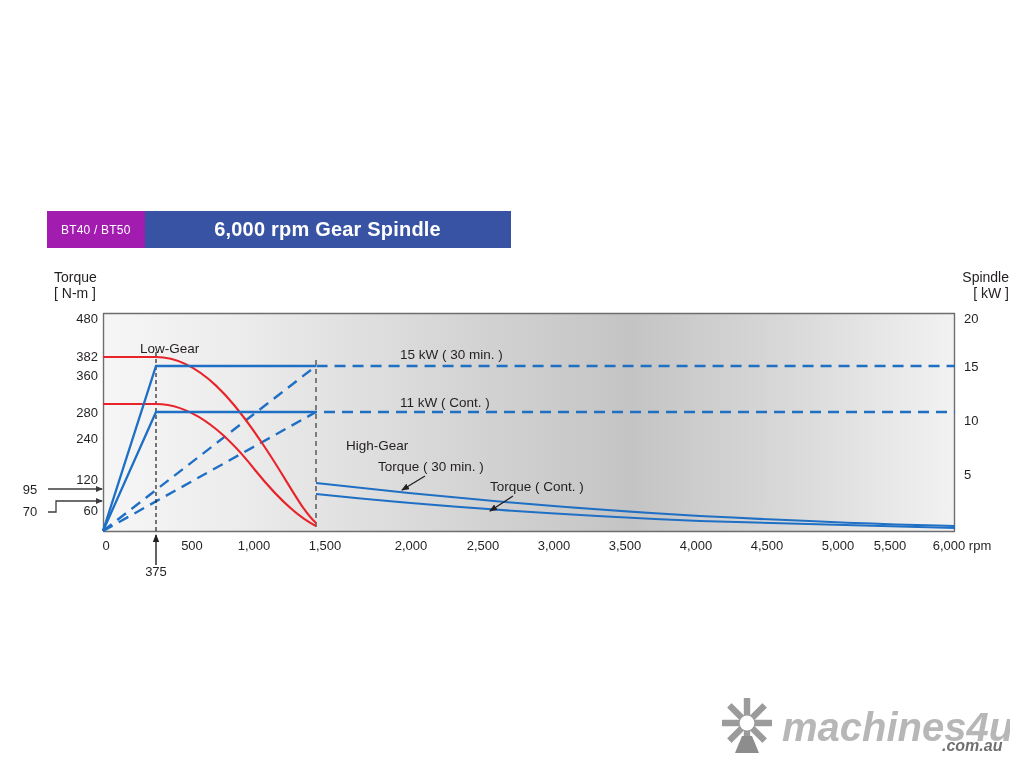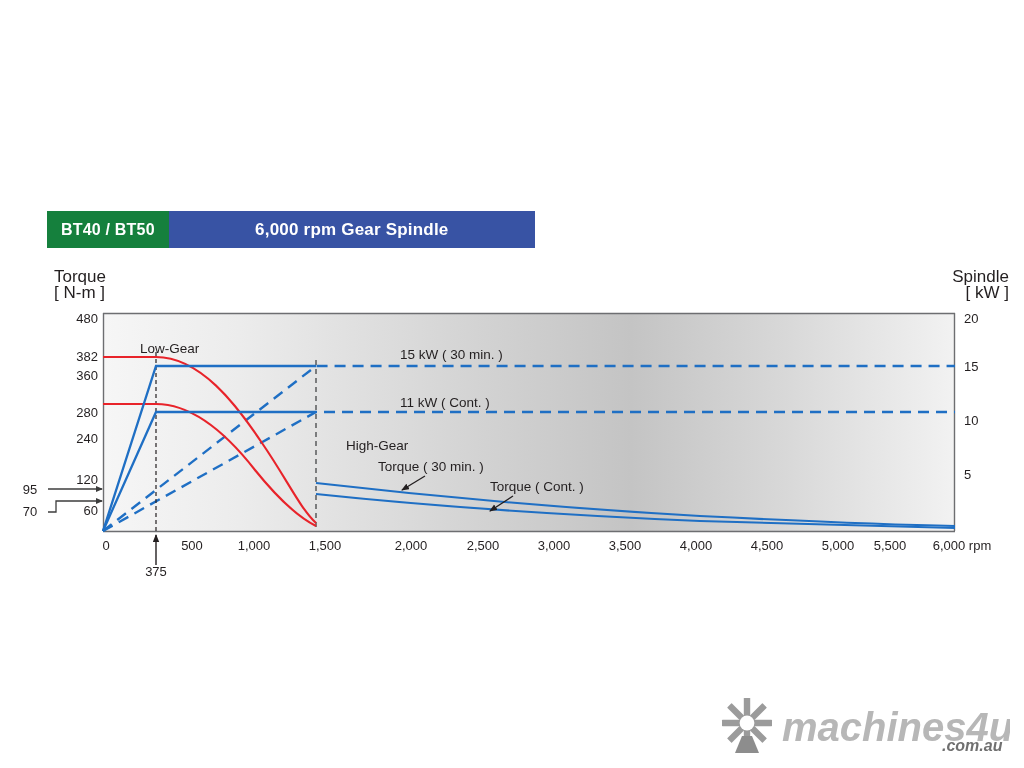--- a/index.html
+++ b/index.html
@@ -24,45 +24,45 @@
   
   #title-bar {
     position: absolute;
     left: 47px;
     top: 211px;
     height: 37px;
     display: flex;
     align-items: stretch;
   }
   #title-model {
-    background: #15803d;
+    background: #a21caf;
     color: #ffffff;
-    font-size: 16px;
-    font-weight: bold;
+    font-size: 12px;
+    font-weight: normal;
     display: flex;
     align-items: center;
     padding: 0 14px;
     letter-spacing: 0.2px;
   }
   #title-main {
     background: #3853a4;
     color: #ffffff;
-    font-size: 17px;
+    font-size: 20px;
     font-weight: bold;
     display: flex;
     align-items: center;
     justify-content: center;
     width: 366px;
     letter-spacing: 0.2px;
   }
 
   
   .axis-caption {
     position: absolute;
-    font-size: 17px;
+    font-size: 14px;
     color: #231f20;
     line-height: 16px;
     white-space: nowrap;
   }
   #caption-left  { left: 54px;  top: 269px; text-align: left; }
   #caption-right { right: 15px; top: 269px; text-align: right; }
 
   
   #chart-svg {
     position: absolute;

